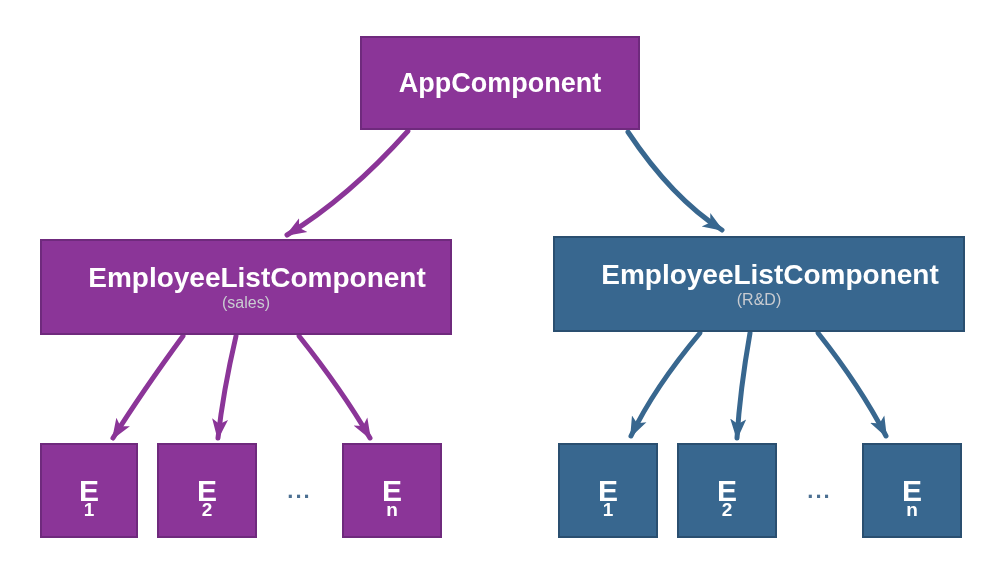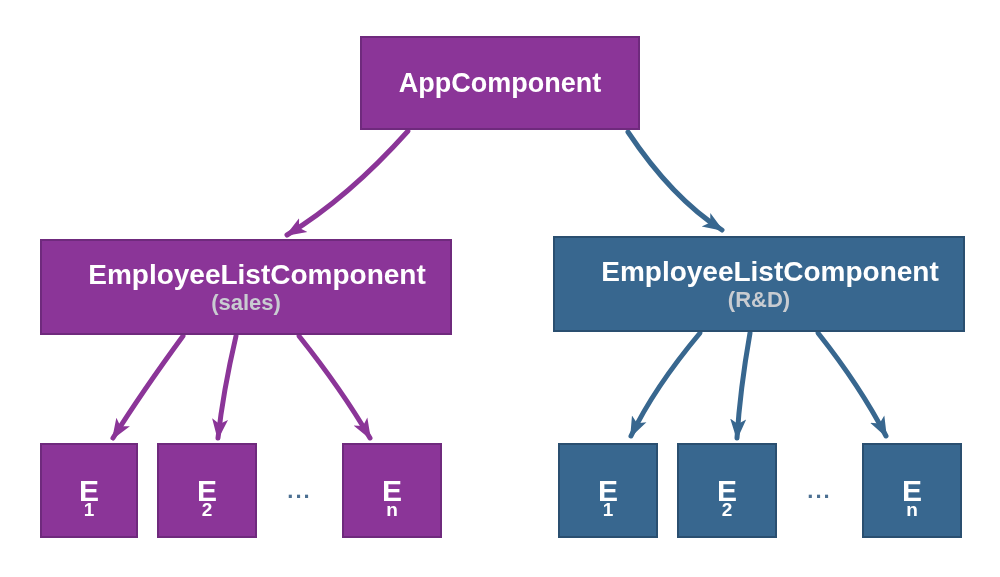--- a/index.html
+++ b/index.html
@@ -39,21 +39,21 @@
   }
   .node.purple { background: var(--purple); border: 2px solid var(--purple_border); }
   .node.blue   { background: var(--blue);   border: 2px solid var(--blue_border); }
 
   .root-box   { left: 360px; top: 36px;  width: 280px; height: 94px; }
   .sales-box  { left: 40px;  top: 239px; width: 412px; height: 96px; }
   .rnd-box    { left: 553px; top: 236px; width: 412px; height: 96px; }
 
   .root-label   { font-size: 27px; font-weight: 700; }
   .branch-label { font-size: 28px; font-weight: 700; line-height: 1.15; margin-left: 22px; }
-  .branch-sub   { font-size: 22px; font-weight: 700; color: var(--sublabel); line-height: 1.1; }
+  .branch-sub   { font-size: 16px; font-weight: 400; color: var(--sublabel); line-height: 1.1; }
 
   .leaf {
     position: absolute;
     top: 443px;
     height: 95px;
     box-sizing: border-box;
     display: flex;
     align-items: center;
     justify-content: center;
     color: var(--label, #ffffff);

